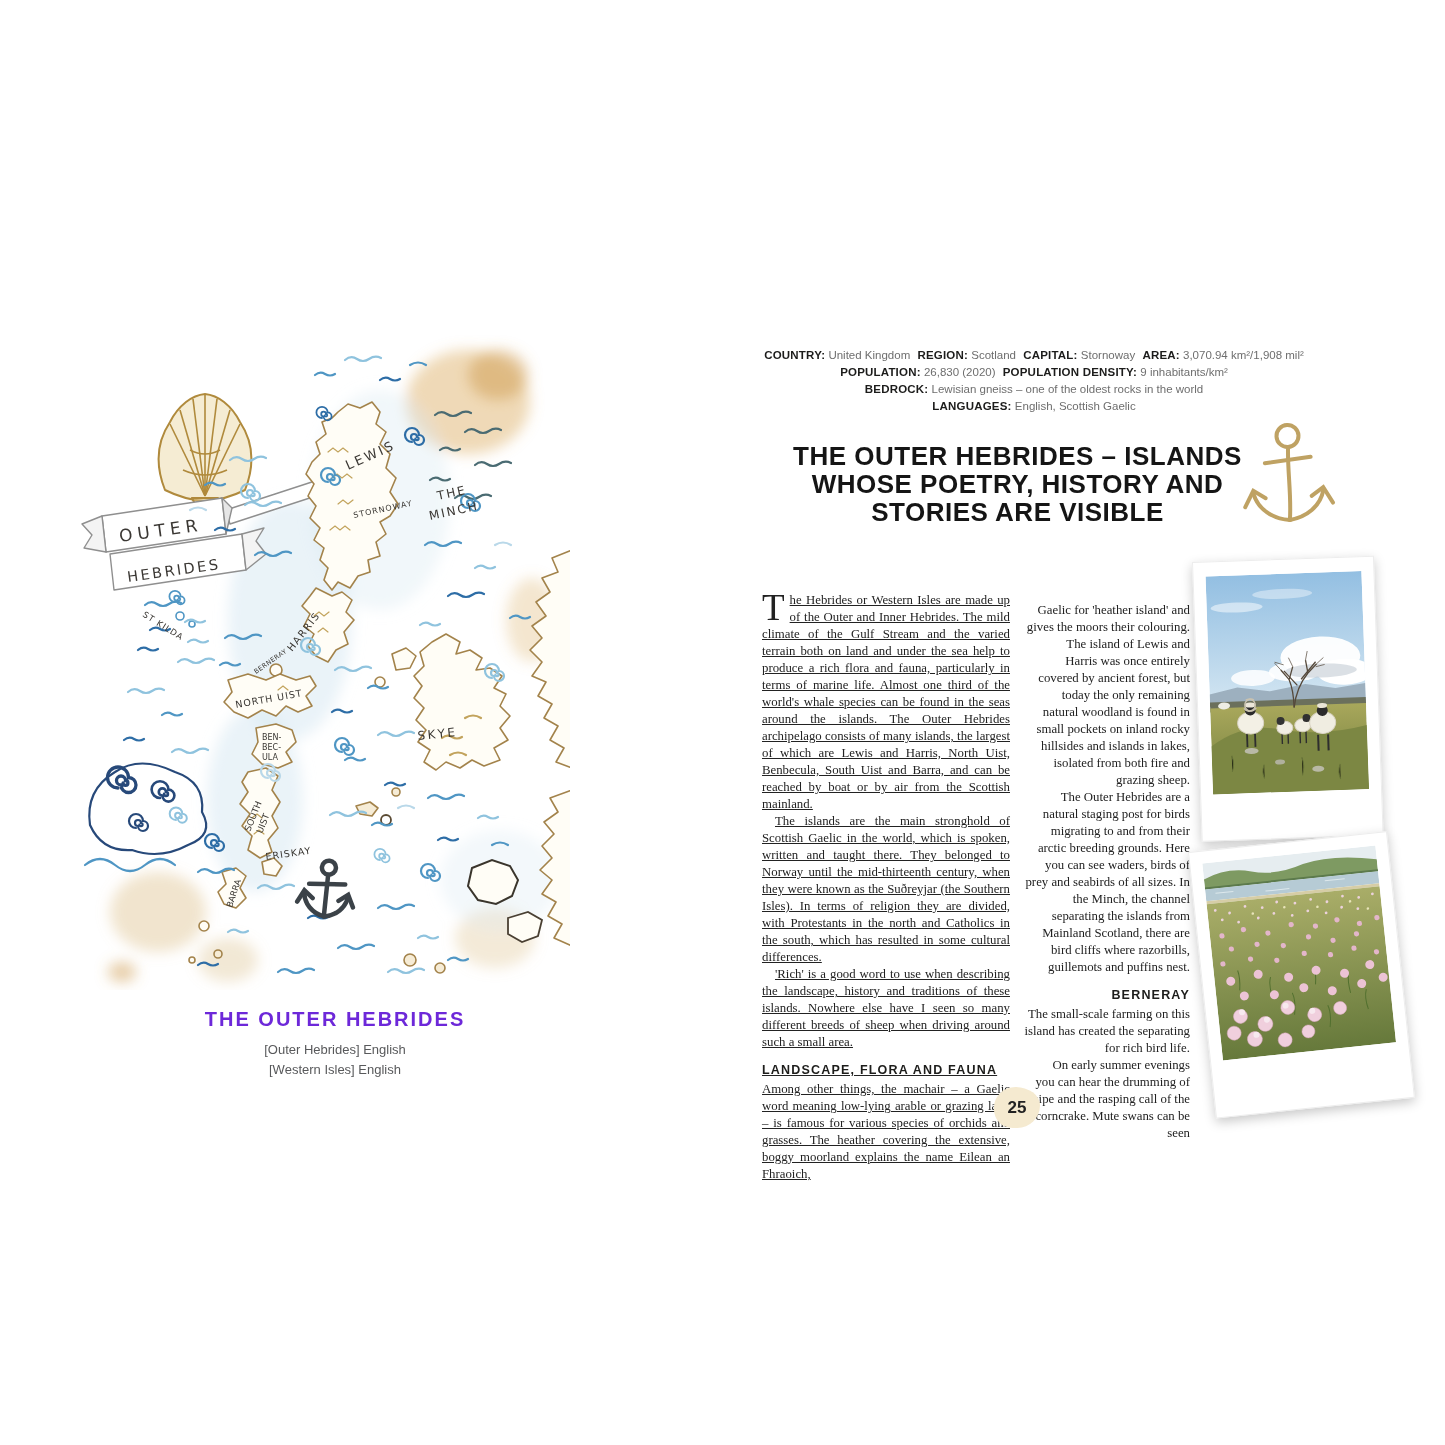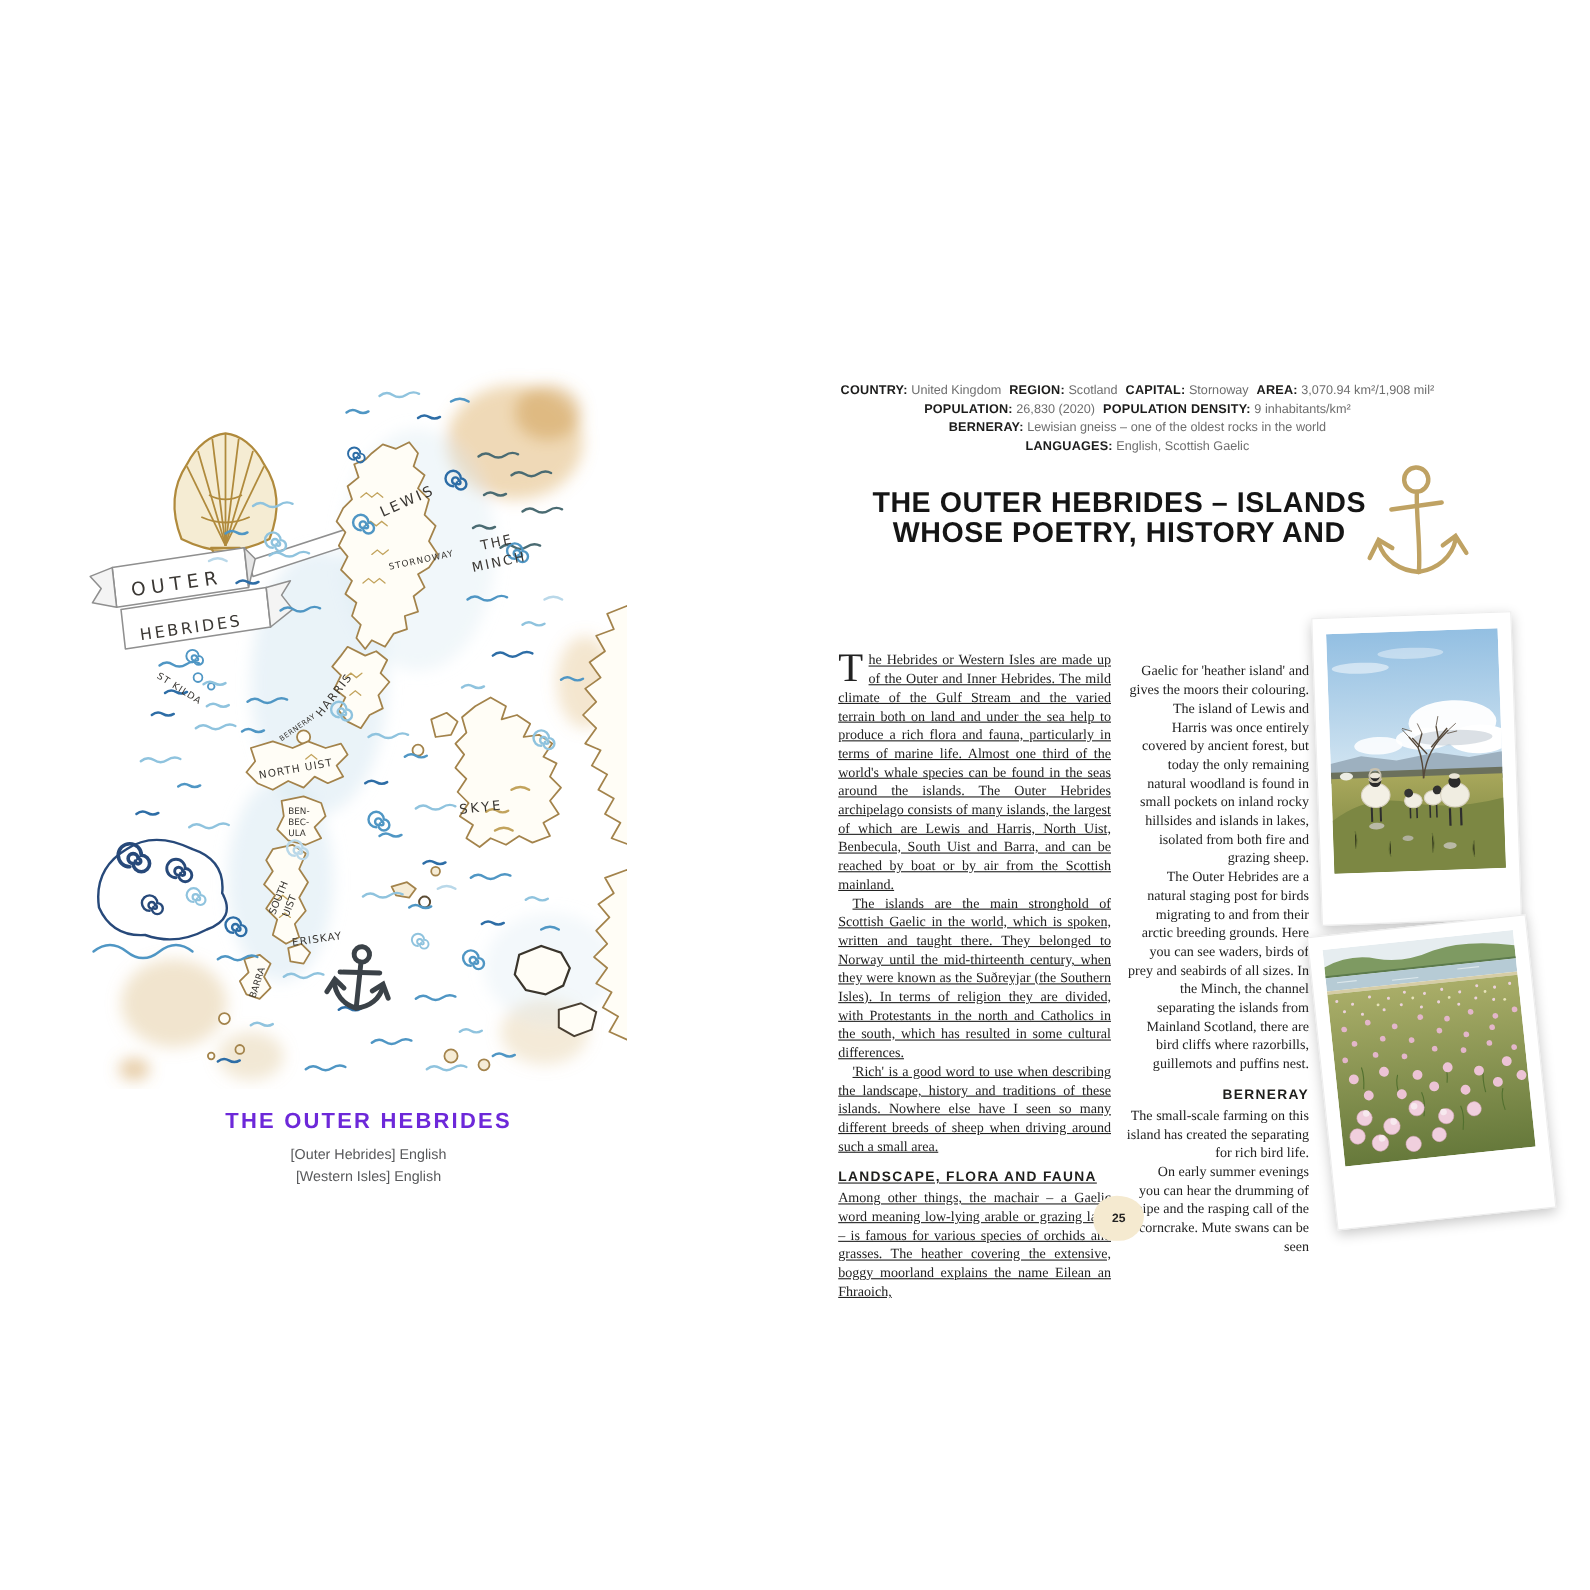--- a/index.html
+++ b/index.html
@@ -44,21 +44,21 @@
   .polaroid{position:absolute;background:#fff;border:1px solid #ededed;
             box-shadow:0 4px 12px rgba(0,0,0,.22);}
   #photo1{left:1192px;top:562px;width:156px;height:218px;padding:14px 12px 46px;
           transform:rotate(-2deg);transform-origin:top left;}
   #photo2{left:1188px;top:852px;width:174px;height:198px;padding:12px 12px 56px;
           transform:rotate(-6deg);transform-origin:top left;z-index:3;}
 
   .page-blob{position:absolute;left:994px;top:1087px;width:46px;height:41px;background:#f5ead0;
              border-radius:52% 60% 55% 45% / 55% 50% 62% 50%;
              display:flex;align-items:center;justify-content:center;
-             font-size:11px;font-weight:700;color:#222;}
+             font-size:17px;font-weight:700;color:#222;}
 </style>
 </head>
 <body>
 
 <div id="canvas">
 
   <svg class="map-wrap" viewBox="0 0 490 670">
     <defs>
       <path id="wA" d="M0,0 q6,-5 12,-1 q6,4 12,0 q6,-4 12,-1"></path>
       <path id="wB" d="M0,0 q5,-4 10,-1 q5,3 10,0"></path>
@@ -280,30 +280,31 @@
       <span class="pair"><b>COUNTRY:</b> <span>United Kingdom</span></span>
       <span class="pair"><b>REGION:</b> <span>Scotland</span></span>
       <span class="pair"><b>CAPITAL:</b> <span>Stornoway</span></span>
       <span class="pair"><b>AREA:</b> <span>3,070.94 km²/1,908 mil²</span></span>
     </div>
     <div>
       <span class="pair"><b>POPULATION:</b> <span>26,830 (2020)</span></span>
       <span class="pair"><b>POPULATION DENSITY:</b> <span>9 inhabitants/km²</span></span>
     </div>
     <div>
-      <span class="pair"><b>BERNERAY:</b> <span>Lewisian gneiss – one of the oldest rocks in the world</span></span>
+      <span class="pair"><b>BEDROCK:</b> <span>Lewisian gneiss – one of the oldest rocks in the world</span></span>
     </div>
     <div>
       <span class="pair"><b>LANGUAGES:</b> <span>English, Scottish Gaelic</span></span>
     </div>
   </div>
 
   <div class="headline">
     <div>THE OUTER HEBRIDES – ISLANDS</div>
     <div>WHOSE POETRY, HISTORY AND</div>
+    <div>STORIES ARE VISIBLE</div>
   </div>
 
   <svg class="gold-anchor" viewBox="0 0 100 128">
     <g stroke="#bfa263" stroke-width="4" fill="none" stroke-linecap="round" transform="rotate(-3 50 64)">
       <circle cx="52" cy="16" r="11"></circle>
       <path d="M52,27 C50,50 53,76 50,100"></path>
       <path d="M28,42 L74,38"></path>
       <path d="M50,100 C33,98 19,88 15,72"></path>
       <path d="M6,85 L15,69 L27,77"></path>
       <path d="M50,100 C67,98 81,88 85,72"></path>

